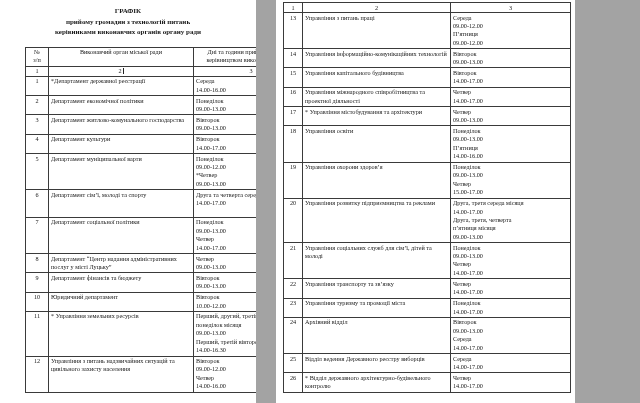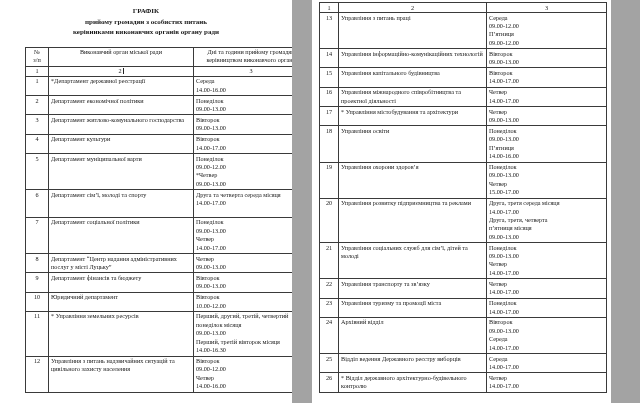--- a/index.html
+++ b/index.html
@@ -5,21 +5,21 @@
   html, body { margin:0; padding:0; }
   body {
     width:640px; height:403px; overflow:hidden;
     background:#a3a3a3;
     font-family:"Liberation Serif", serif;
     color:#1a1a1a;
     -webkit-font-smoothing:antialiased;
   }
   .spread { display:flex; width:640px; height:403px; }
   .page { background:#ffffff; overflow:hidden; height:403px; box-sizing:border-box; }
-  .page-left  { width:292px; }
+  .page-left  { width:256px; }
   .gap        { width:20px; background:#a3a3a3; }
   .page-right { width:299px; }
   .edge       { width:5px; background:#a3a3a3; }
 
   .title { text-align:center; font-weight:bold; font-size:7px; line-height:10.5px; padding-top:6px; }
 
   table.sched {
     border-collapse:collapse; table-layout:fixed;
     font-size:6.2px; line-height:8.4px; color:#1a1a1a;
   }
@@ -48,21 +48,21 @@
   }
 </style>
 </head>
 <body>
 
 <div class="spread">
 
   <div class="page page-left">
     <div class="title">
       <div>ГРАФІК</div>
-      <div>прийому громадян з особистих питань</div>
+      <div>прийому громадян з технологій питань</div>
       <div>керівниками виконавчих органів органу ради</div>
     </div>
 
     <table class="sched left-table">
       <colgroup>
           <col class="c1">
           <col class="c2">
           <col class="c3">
         </colgroup>
       <thead>

